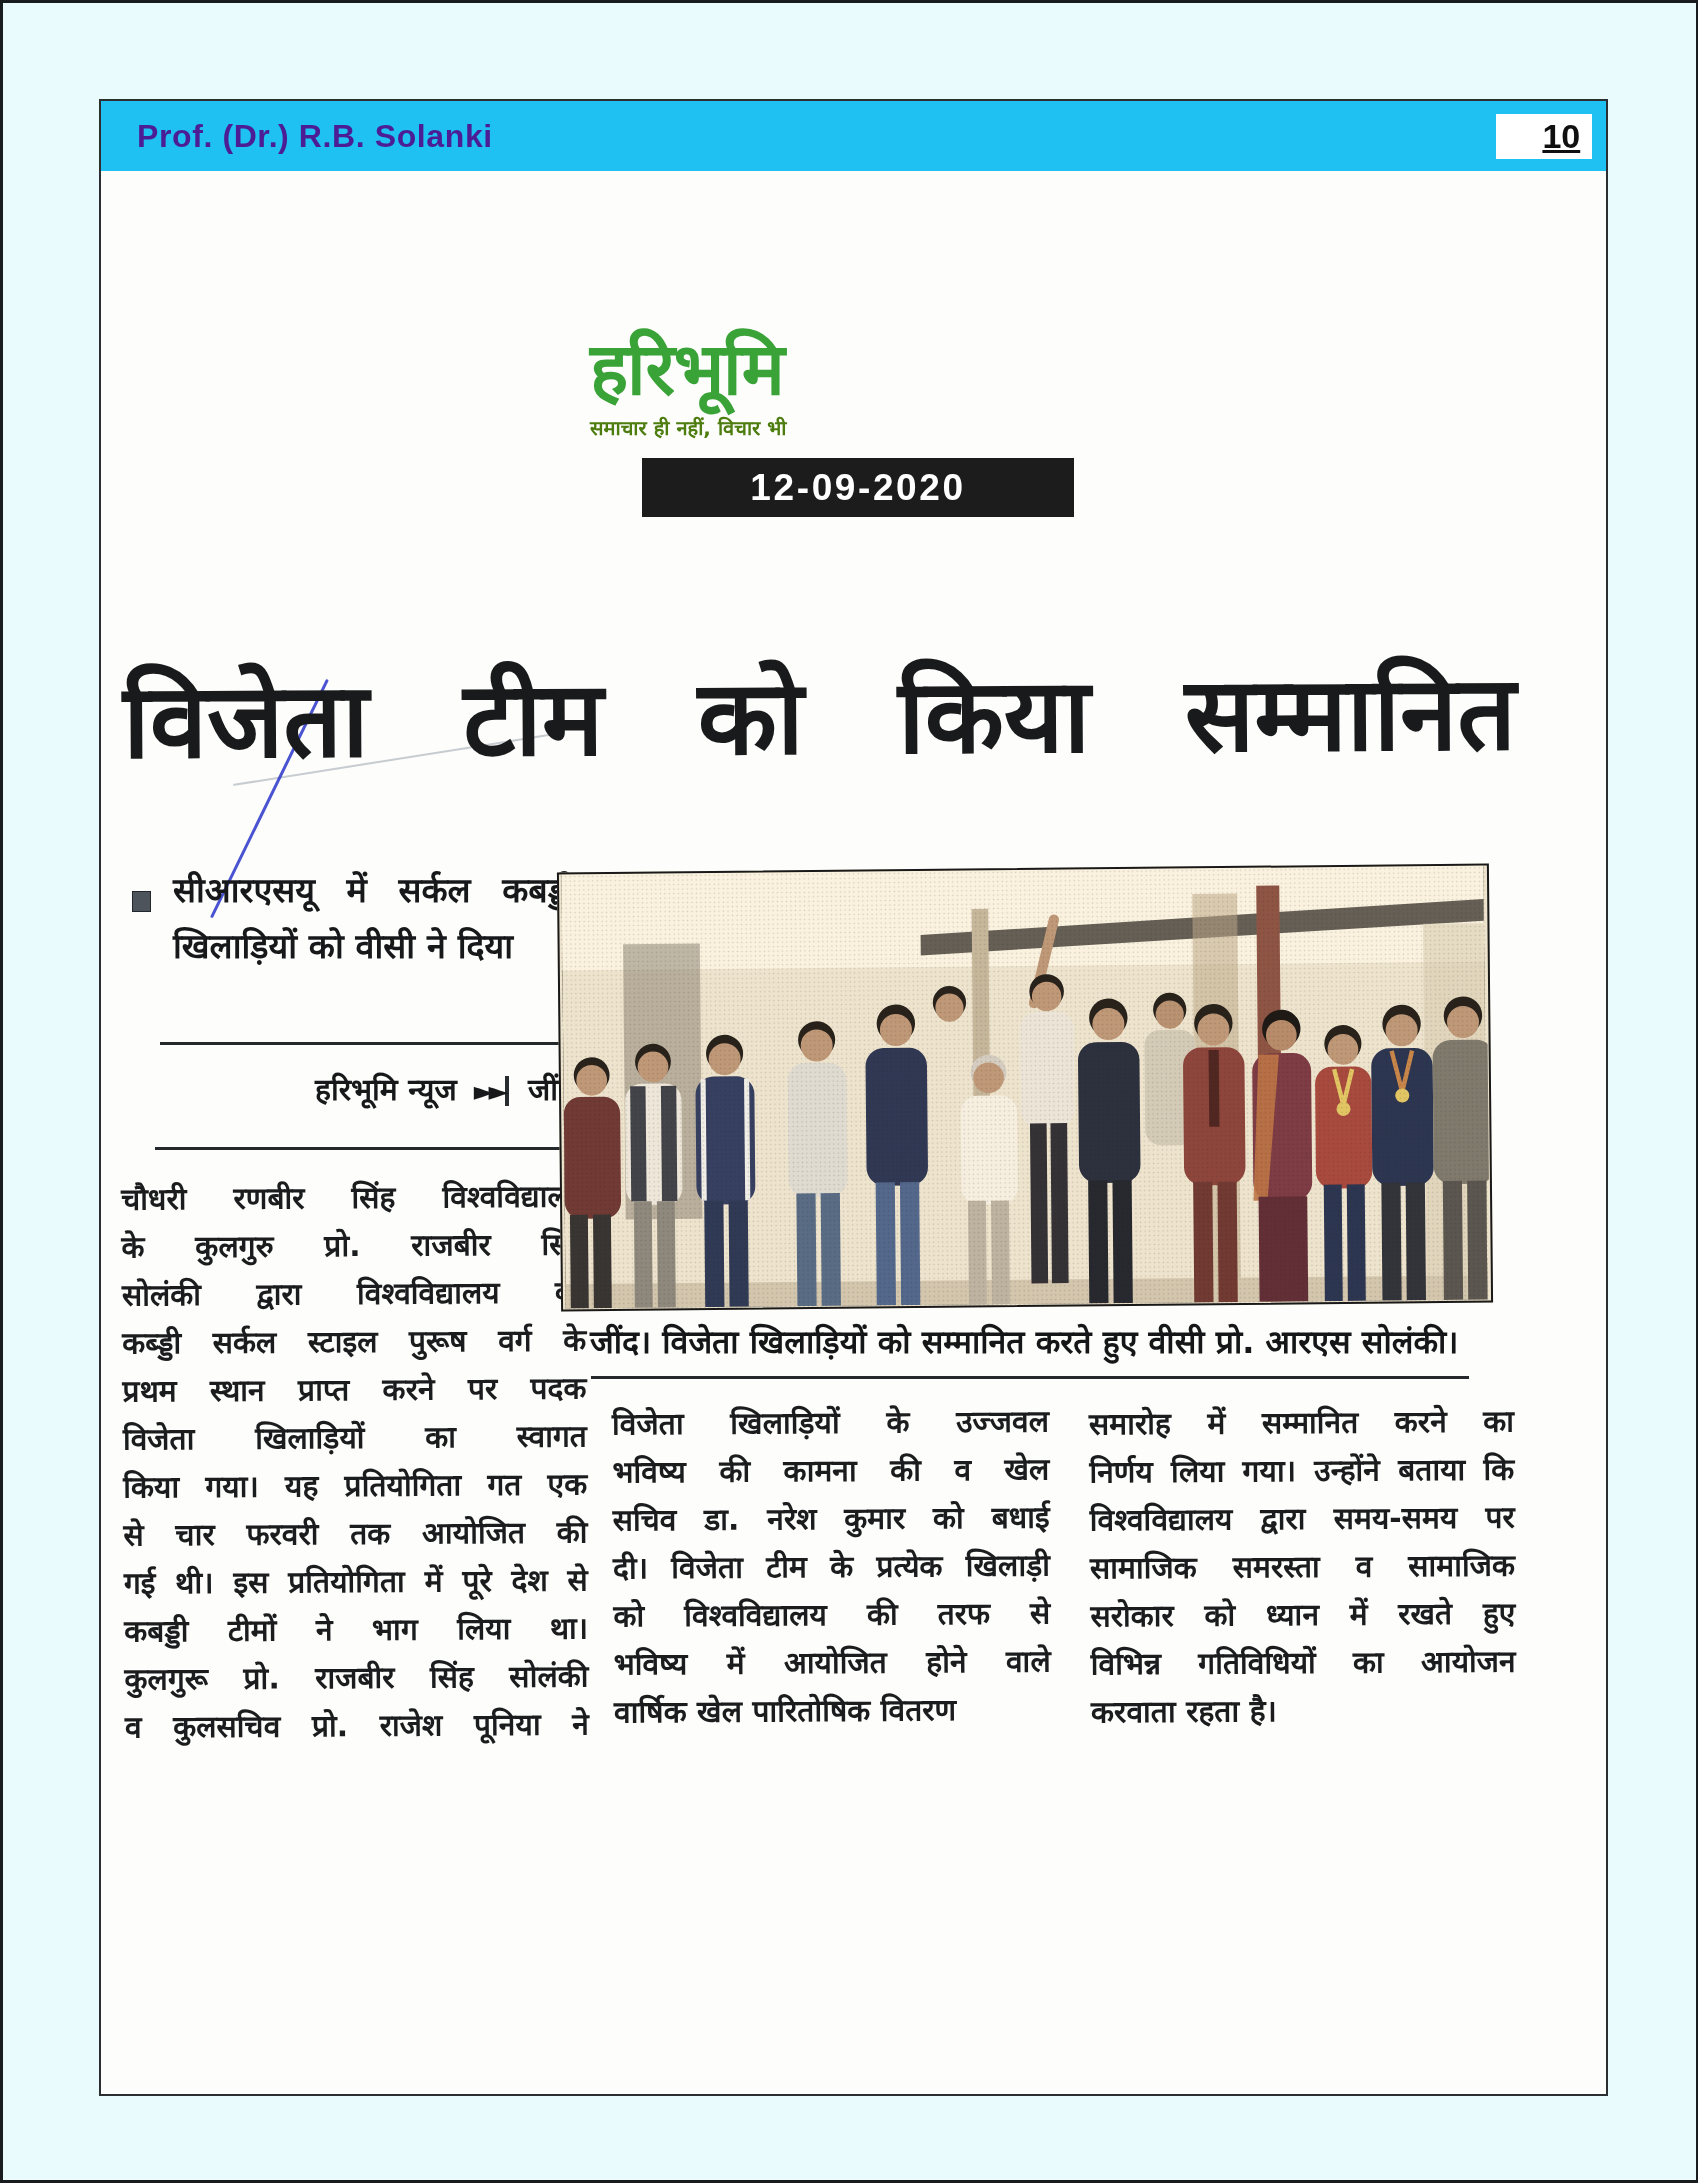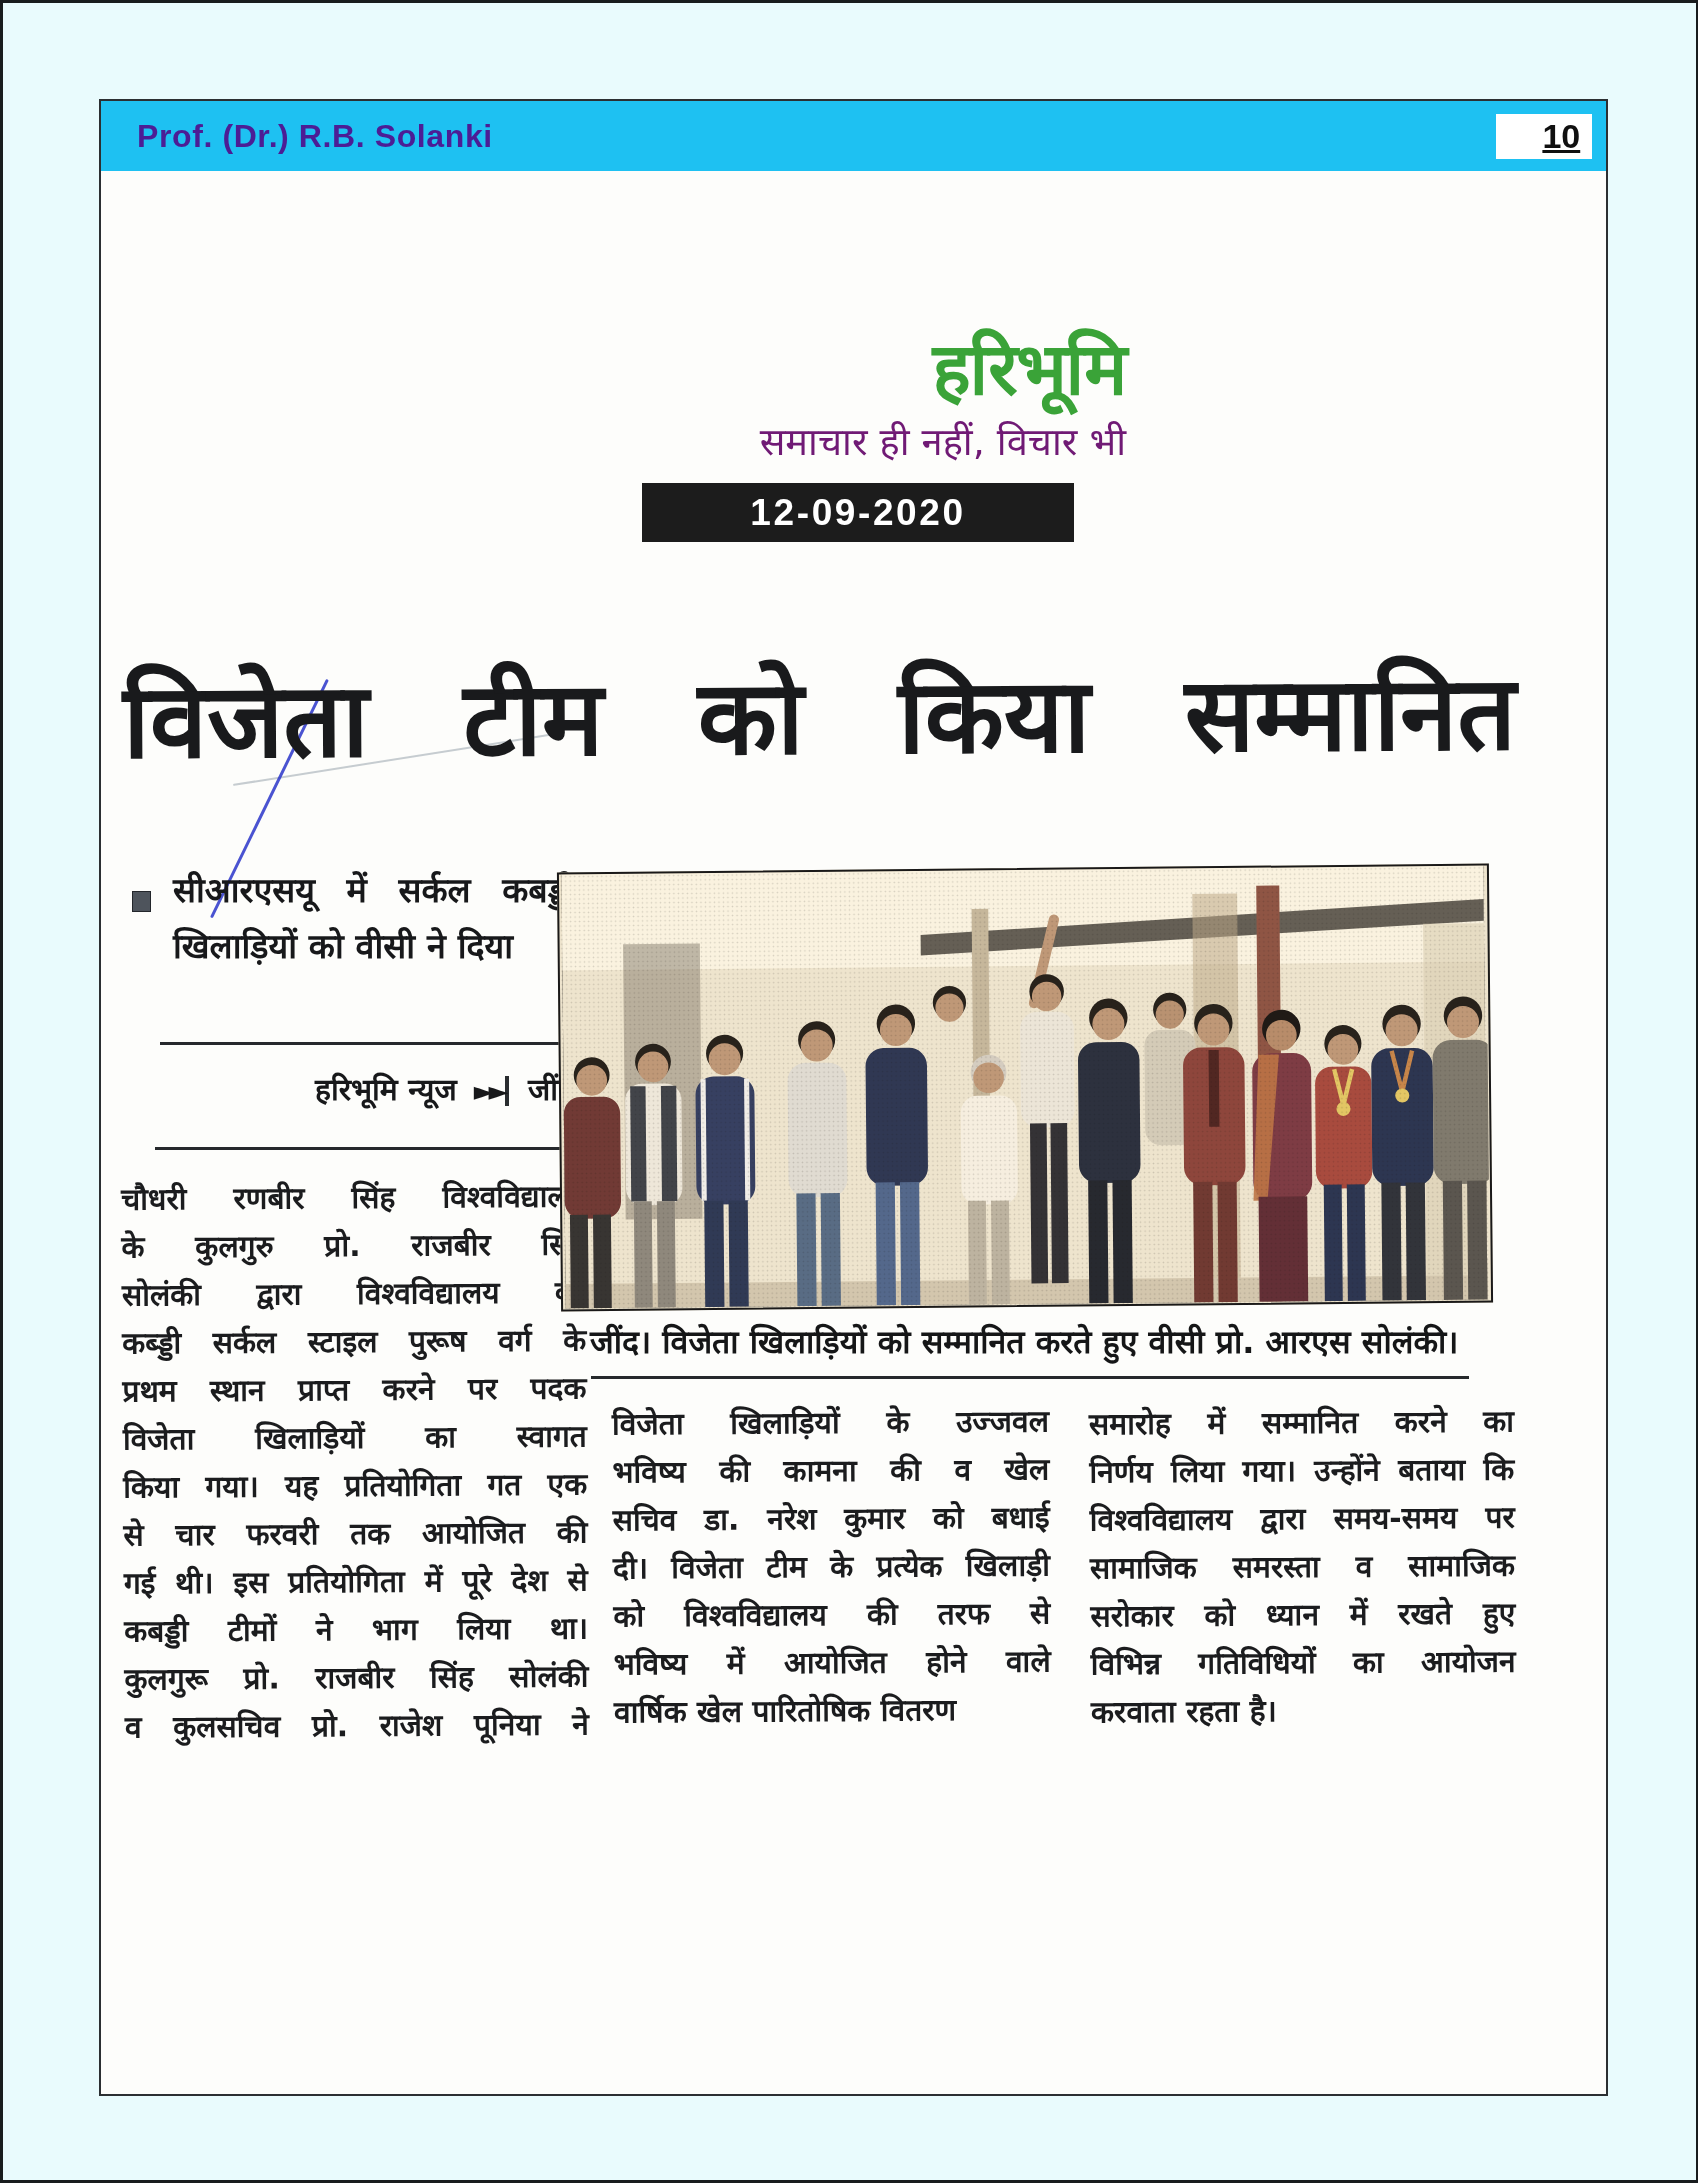--- a/index.html
+++ b/index.html
@@ -23,23 +23,23 @@
     margin-left:36px; color:#4c1d95; font-weight:700; font-size:32px;
     font-family:"Liberation Sans","DejaVu Sans",sans-serif; letter-spacing:0.6px;
   }
   .pagenum{
     position:absolute; right:14.2px; top:13px; width:96px; height:45px;
     background:#ffffff; color:#101010; font-weight:800; font-size:34px;
     display:flex; align-items:center; justify-content:flex-end; padding-right:11.6px;
     box-sizing:border-box; font-family:"Liberation Sans","DejaVu Sans",sans-serif;text-decoration:underline;
   }
   
-  .masthead{ position:absolute; left:489px; top:220px; width:536px; text-align:right;}
+  .masthead{ position:absolute; left:489px; top:220px; width:536px; text-align:left;}
   .logo{ font-size:72px; font-weight:800; color:#3aa338; line-height:1.35; letter-spacing:-1.3px;}
-  .tagline{ margin-top:-3.9px; font-size:38px; font-weight:400; color:#701a75;}
+  .tagline{ margin-top:-3.9px; font-size:20px; font-weight:700; color:#4d7c0f;}
   .datebox{
     margin:17px auto 0 auto; width:432px; height:59px; background:#1c1c1c;
     color:#fff; font-size:37px; font-weight:700; letter-spacing:2.6px;
     display:flex; align-items:center; justify-content:center;
     font-family:"Liberation Sans","DejaVu Sans",sans-serif;
   }
   
   .pen{ position:absolute; transform-origin:0 0; border-radius:1.9px;}
   .pen.blue{ left:109px; top:816px; width:265px; height:2.6px;
     background:#2a35c9; transform:rotate(-64deg); opacity:.85;}

